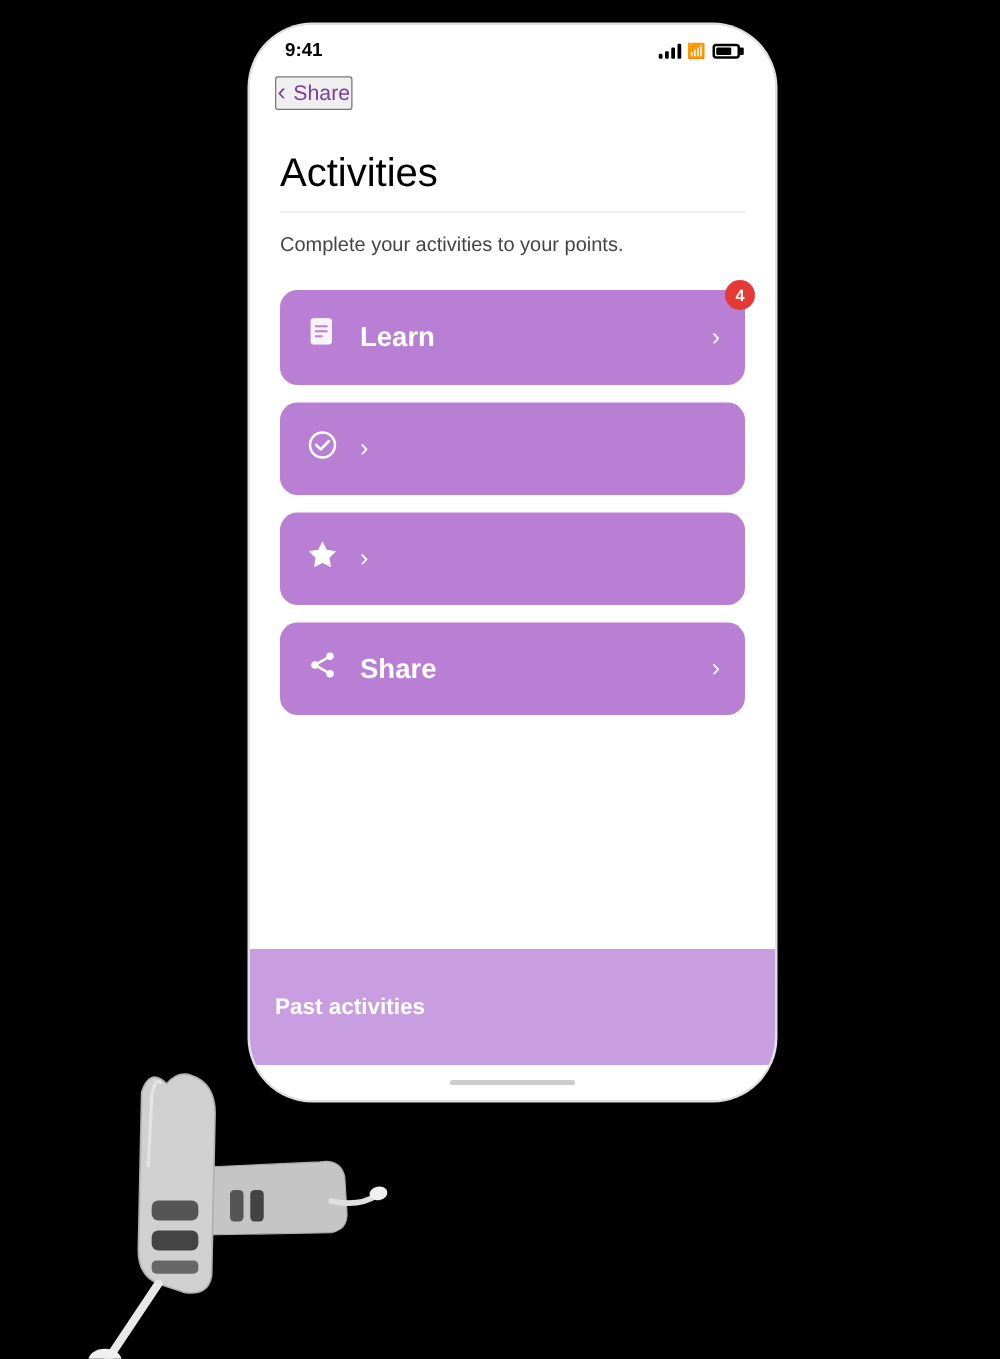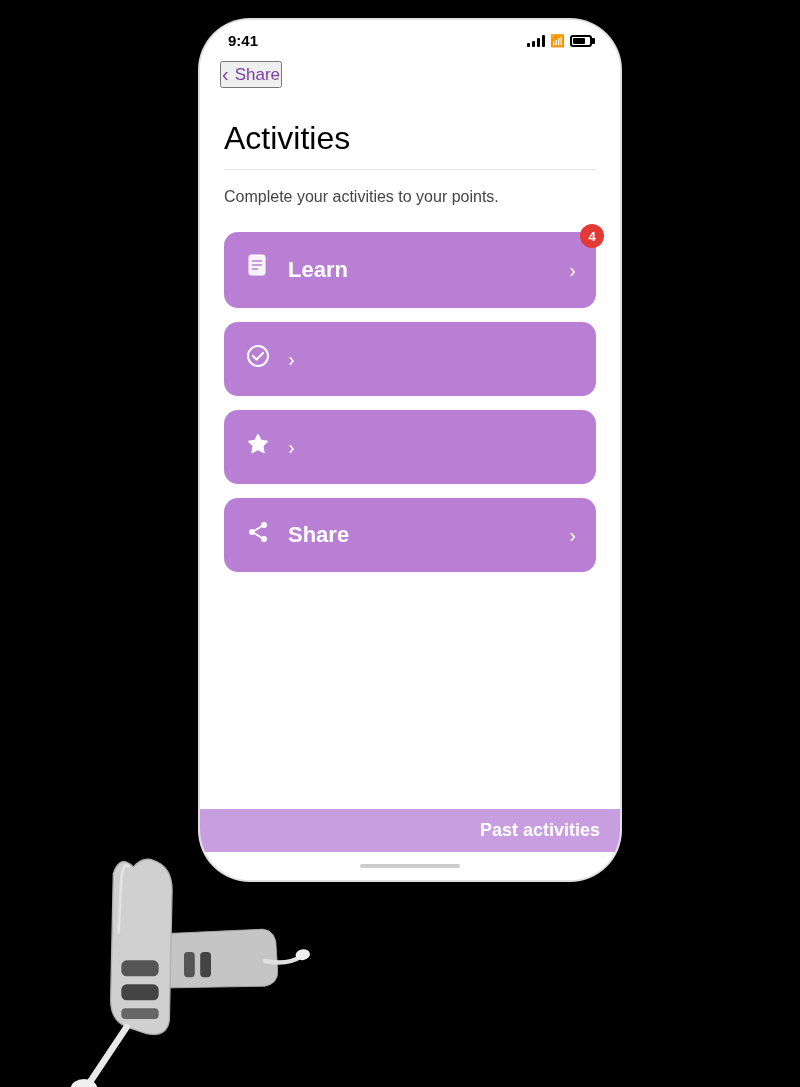--- a/index.html
+++ b/index.html
@@ -200,24 +200,24 @@
       font-size: 13px;
       font-weight: 700;
       display: flex;
       align-items: center;
       justify-content: center;
       z-index: 10;
     }
 
     .bottom-bar {
       background: #c99ee0;
-      padding: 11px 20px;
-      display: flex;
-      align-items: center;
-      justify-content: flex-end;
+      padding: 36px 20px;
+      display: flex;
+      align-items: center;
+      justify-content: flex-start;
       flex-shrink: 0;
     }
 
     .past-activities-btn {
       color: #fff;
       font-size: 18px;
       font-weight: 600;
       background: none;
       border: none;
       cursor: pointer;

